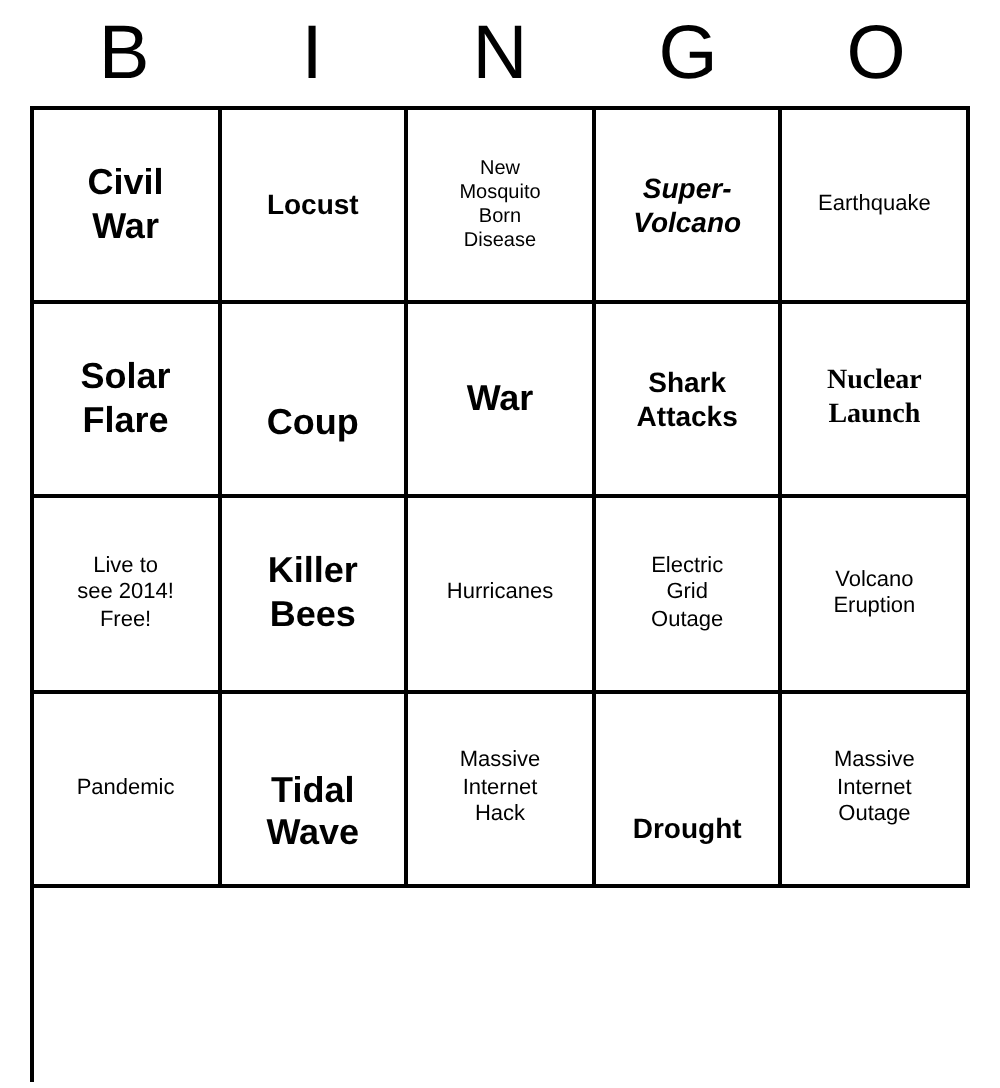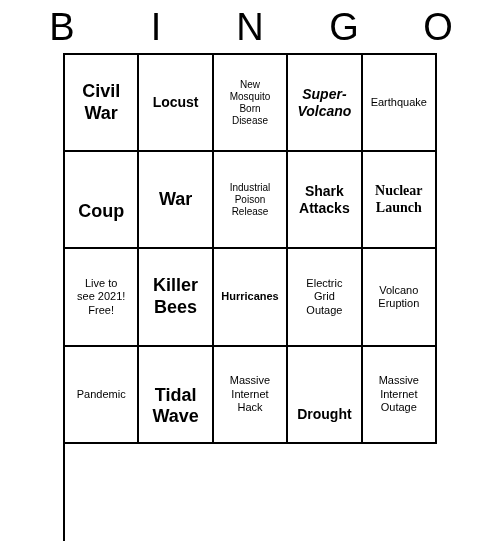--- a/index.html
+++ b/index.html
@@ -33,21 +33,21 @@
       font-weight: normal;
       width: 86px;
       text-align: center;
       color: #000;
     }
 
     #bingo-grid {
       display: grid;
       grid-template-columns: repeat(5, 1fr);
       grid-template-rows: repeat(5, 1fr);
-      width: 374px;
+      width: 470px;
       height: 488px;
       border-left: 2px solid #000;
       border-top: 2px solid #000;
     }
 
     .bingo-cell {
       border-right: 2px solid #000;
       border-bottom: 2px solid #000;
       display: flex;
       align-items: center;
@@ -107,49 +107,48 @@
 Disease</span>
     </div>
     <div class="bingo-cell">
       <span class="cell-text size-medium" style="white-space: pre-line; font-style: italic;">Super-
 Volcano</span>
     </div>
     <div class="bingo-cell">
       <span class="cell-text size-small" style="white-space: pre-line;">Earthquake</span>
     </div>
     <div class="bingo-cell">
+      <span class="cell-text size-large" style="white-space: pre-line;">Solar
+Flare</span>
+    </div>
+    <div class="bingo-cell">
       <span class="cell-text size-large" style="white-space: pre-line; margin-top: 24px;">Coup</span>
     </div>
     <div class="bingo-cell">
       <span class="cell-text size-large" style="white-space: pre-line;">War</span>
-    </div>
-    <div class="bingo-cell">
-      <span class="cell-text size-xsmall" style="white-space: pre-line;">Industrial
-Poison
-Release</span>
     </div>
     <div class="bingo-cell">
       <span class="cell-text size-medium" style="white-space: pre-line;">Shark
 Attacks</span>
     </div>
     <div class="bingo-cell">
       <span class="cell-text size-medium" style="white-space: pre-line; font-family: Liberation Serif, serif;">Nuclear
 Launch</span>
     </div>
     <div class="bingo-cell">
       <span class="cell-text size-small" style="white-space: pre-line;">Live to
-see 2021!
+see 2014!
 Free!</span>
     </div>
     <div class="bingo-cell">
       <span class="cell-text size-large" style="white-space: pre-line;">Killer
 Bees</span>
     </div>
     <div class="bingo-cell">
-      <span class="cell-text size-small" style="white-space: pre-line; font-weight: bold;">Hurricanes</span>
+      <span class="cell-text size-small" style="white-space: pre-line;">Hurricanes</span>
     </div>
     <div class="bingo-cell">
       <span class="cell-text size-small" style="white-space: pre-line;">Electric
 Grid
 Outage</span>
     </div>
     <div class="bingo-cell">
       <span class="cell-text size-small" style="white-space: pre-line;">Volcano
 Eruption</span>
     </div>

